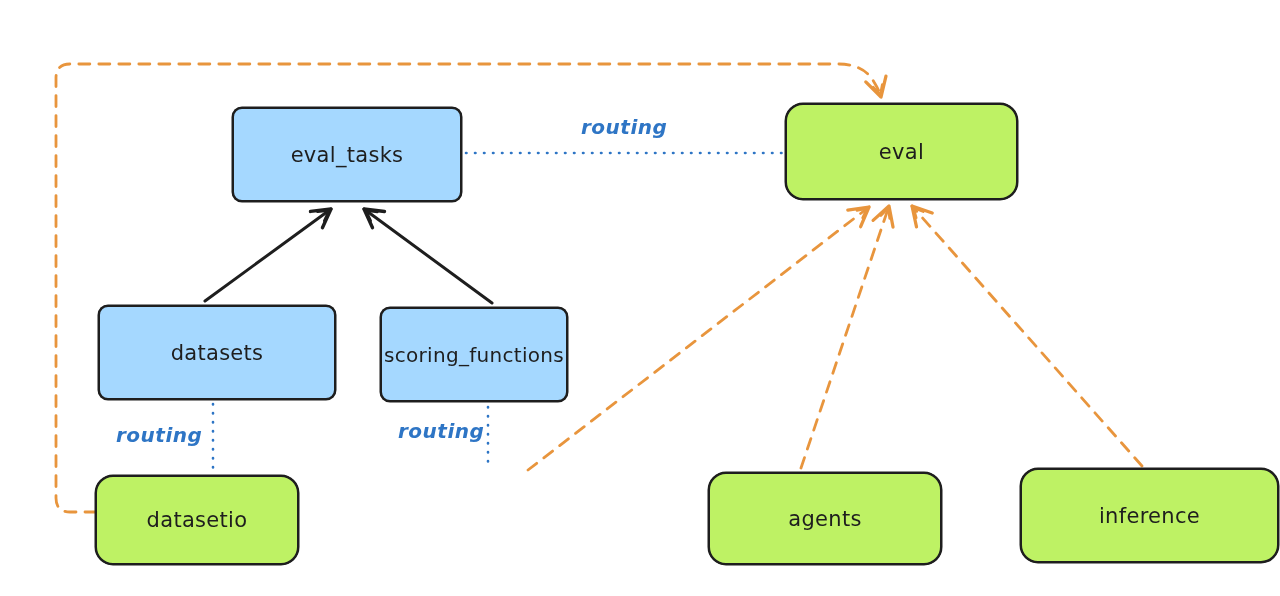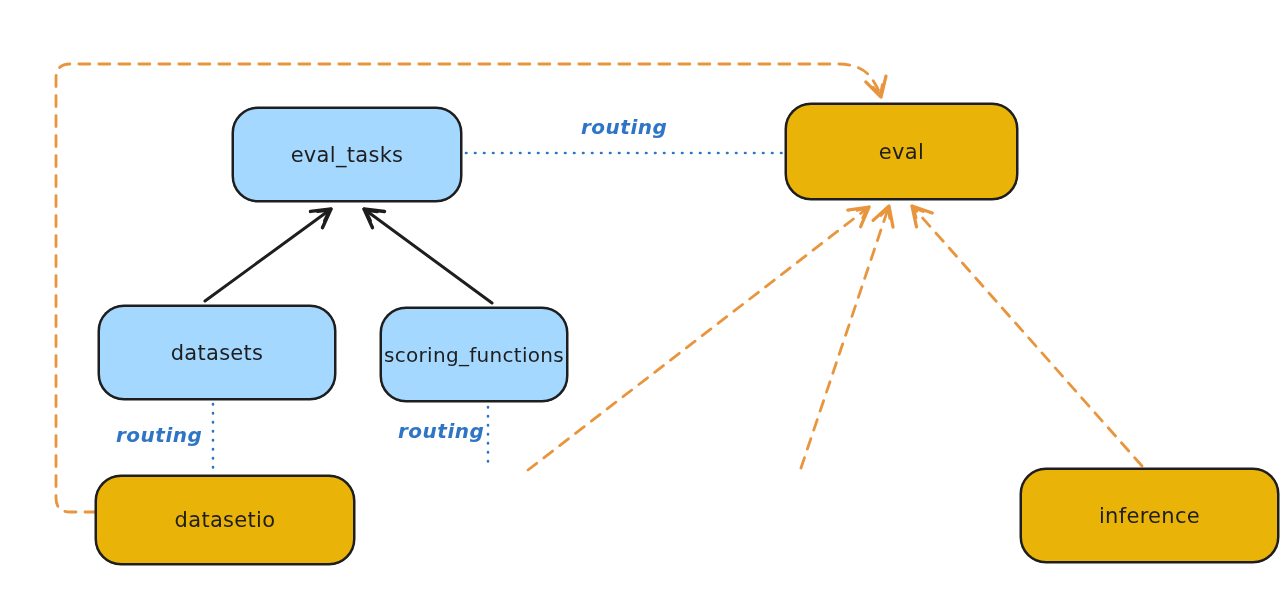--- a/index.html
+++ b/index.html
@@ -22,28 +22,28 @@
     display: flex;
     align-items: center;
     justify-content: center;
     border: 2.5px solid #1e1e1e;
     border-radius: 26px;
     font-size: 21px;
     color: #1e1e1e;
     letter-spacing: 0.3px;
     box-shadow: 0 0 0 0.5px #1e1e1e;
   }
-  .node.blue  { background: #a5d8ff; }
-  .node.green { background: #eab308; }
+  .node.blue  { background: #a5d8ff; border-radius: 10px; }
+  .node.green { background: #bef264; border-radius: 18px; }
 
   .node-eval-tasks        { left: 232px; top: 107px; width: 230px; height: 95px; }
   .node-eval              { left: 785px; top: 103px; width: 233px; height: 97px; }
   .node-datasets          { left:  98px; top: 305px; width: 238px; height: 95px; }
   .node-scoring-functions { left: 380px; top: 307px; width: 188px; height: 95px; font-size: 20px; }
-  .node-datasetio         { left:  95px; top: 475px; width: 260px; height: 90px; }
+  .node-datasetio         { left:  95px; top: 475px; width: 204px; height: 90px; }
   .node-scoring           { left: 385px; top: 472px; width: 230px; height: 93px; }
   .node-agents            { left: 708px; top: 472px; width: 234px; height: 93px; }
   .node-inference         { left: 1020px; top: 468px; width: 259px; height: 95px; }
 
   .edge-label {
     position: absolute;
     color: #2e75c5;
     font-size: 20px;
     font-weight: bold;
     letter-spacing: 0.5px;
@@ -91,20 +91,23 @@
   </div>
   <div class="node blue node-datasets">
     <span>datasets</span>
   </div>
   <div class="node blue node-scoring-functions">
     <span>scoring_functions</span>
   </div>
   <div class="node green node-datasetio">
     <span>datasetio</span>
   </div>
+  <div class="node green node-agents">
+    <span>agents</span>
+  </div>
   <div class="node green node-inference">
     <span>inference</span>
   </div>
 
   <div class="edge-label edge-label-top">routing</div>
   <div class="edge-label edge-label-left">routing</div>
   <div class="edge-label edge-label-mid">routing</div>
 
 </div>
 

